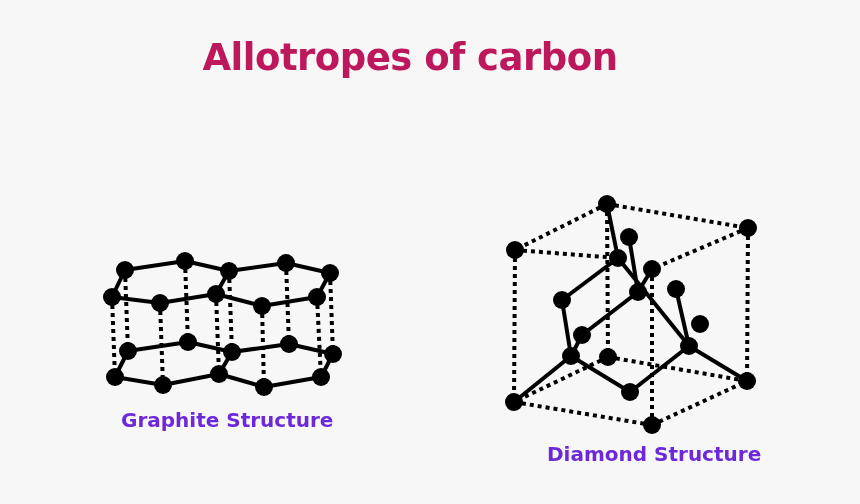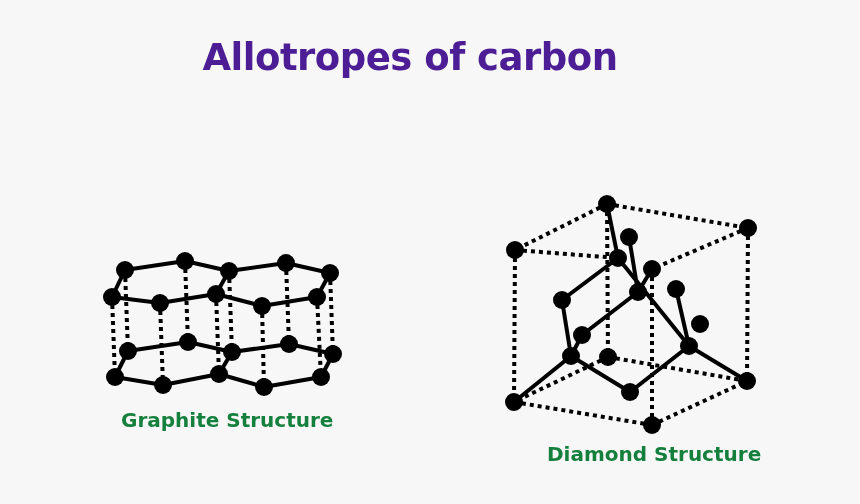--- a/index.html
+++ b/index.html
@@ -1,18 +1,18 @@
 <!DOCTYPE html>
 <html><head>
 <meta charset="utf-8">
 <style>
   html,body{margin:0;padding:0;background:#f7f7f7;}
   body{width:860px;height:504px;position:relative;overflow:hidden;font-family:"DejaVu Sans",sans-serif;}
-  .title{position:absolute;left:0;width:820px;top:36px;text-align:center;font-size:37px;font-weight:bold;color:#4c1d95;letter-spacing:-0.5px;}
-  .label{position:absolute;font-size:20px;font-weight:bold;color:#15803d;white-space:nowrap;}
+  .title{position:absolute;left:0;width:820px;top:36px;text-align:center;font-size:37px;font-weight:bold;color:#be185d;letter-spacing:-0.5px;}
+  .label{position:absolute;font-size:20px;font-weight:bold;color:#6d28d9;white-space:nowrap;}
   svg{position:absolute;left:0;top:0;}
 </style>
 </head>
 <body>
 
 <div class="title">Allotropes of carbon</div>
 
 <svg id="diagram" width="860" height="504" viewBox="0 0 860 504">
     <g>
       <line x1="125" y1="270" x2="128" y2="351" stroke="#000" stroke-width="4" stroke-dasharray="4 4"></line>

